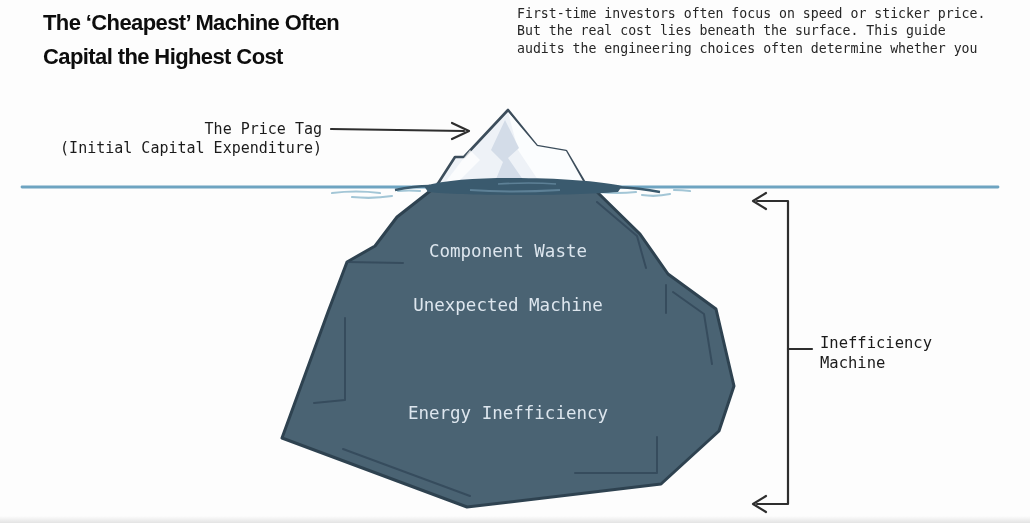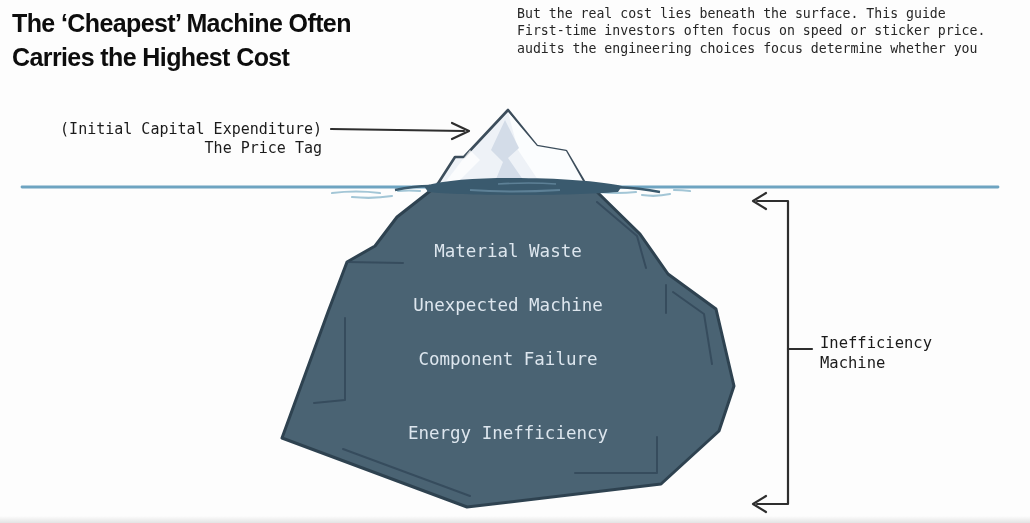--- a/index.html
+++ b/index.html
@@ -5,23 +5,23 @@
   html,body{margin:0;padding:0;background:#ffffff;}
   #canvas{
     position:relative;
     width:1030px;height:523px;
     background:#fdfdfd;
     overflow:hidden;
     font-family:"DejaVu Sans Mono", monospace;
   }
   
   .title{
-    position:absolute;left:12px;top:6px;width:480px;
+    position:absolute;left:43px;top:6px;width:480px;
     font-family:"Liberation Sans", sans-serif;
-    font-weight:700;font-size:25px;line-height:34px;
+    font-weight:700;font-size:22px;line-height:34px;
     letter-spacing:-0.6px;color:#0d0d0d;
   }
   .intro{
     position:absolute;left:517px;top:5px;width:500px;
     font-size:13.2px;line-height:17.3px;color:#262626;
     white-space:nowrap;
   }
   
   .price-label{
     position:absolute;left:40px;top:120px;width:282px;
@@ -35,21 +35,21 @@
   }
   
   .berg-label{
     position:absolute;left:330px;width:356px;height:22px;
     text-align:center;font-size:17.5px;color:#dde6ee;
     white-space:nowrap;
   }
   #berg-label-0{top:241px;}
   #berg-label-1{top:295px;}
   #berg-label-2{top:349px;}
-  #berg-label-3{top:403px;margin-top:20px;}
+  #berg-label-3{top:403px;}
   svg.scene{position:absolute;left:0;top:0;}
   .bottom-shadow{
     position:absolute;left:0;bottom:0;width:1030px;height:7px;
     background:linear-gradient(to bottom, rgba(0,0,0,0), rgba(0,0,0,0.10));
   }
 </style>
 </head>
 <body>
 
 <div id="canvas">
@@ -109,38 +109,37 @@
     <g fill="none" stroke-width="2.2" stroke-linecap="round" stroke-linejoin="round" stroke="#2e2e2e">
       <path d="M 757,201 L 788,201 L 788,504 L 757,504"></path>
       <path d="M 766,193 L 753,201 L 766,209"></path>
       <path d="M 766,496 L 753,504 L 766,512"></path>
       <path d="M 788,349 L 812,349"></path>
     </g>
   </svg>
 
   <div class="title">
     <span style="display:block">The ‘Cheapest’ Machine Often</span>
-    <span style="display:block">Carries the Highest Cost</span>
+    <span style="display:block">Capital the Highest Cost</span>
   </div>
 
   <div class="intro">
+    <div>First-time investors often focus on speed or sticker price.</div>
     <div>But the real cost lies beneath the surface. This guide</div>
-    <div>First-time investors often focus on speed or sticker price.</div>
-    <div>audits the engineering choices focus determine whether you</div>
+    <div>audits the engineering choices often determine whether you</div>
   </div>
 
   <div class="price-label">
+    <div>The Price Tag</div>
     <div>(Initial Capital Expenditure)</div>
-    <div>The Price Tag</div>
   </div>
 
   <div class="op-label">
     <div>Inefficiency</div>
     <div>Machine</div>
   </div>
 
-  <div id="berg-label-0" class="berg-label">Material Waste</div>
+  <div id="berg-label-0" class="berg-label">Component Waste</div>
   <div id="berg-label-1" class="berg-label">Unexpected Machine</div>
-  <div id="berg-label-2" class="berg-label">Component Failure</div>
   <div id="berg-label-3" class="berg-label">Energy Inefficiency</div>
 
   <div class="bottom-shadow"></div>
 </div>
 
 </body></html>

